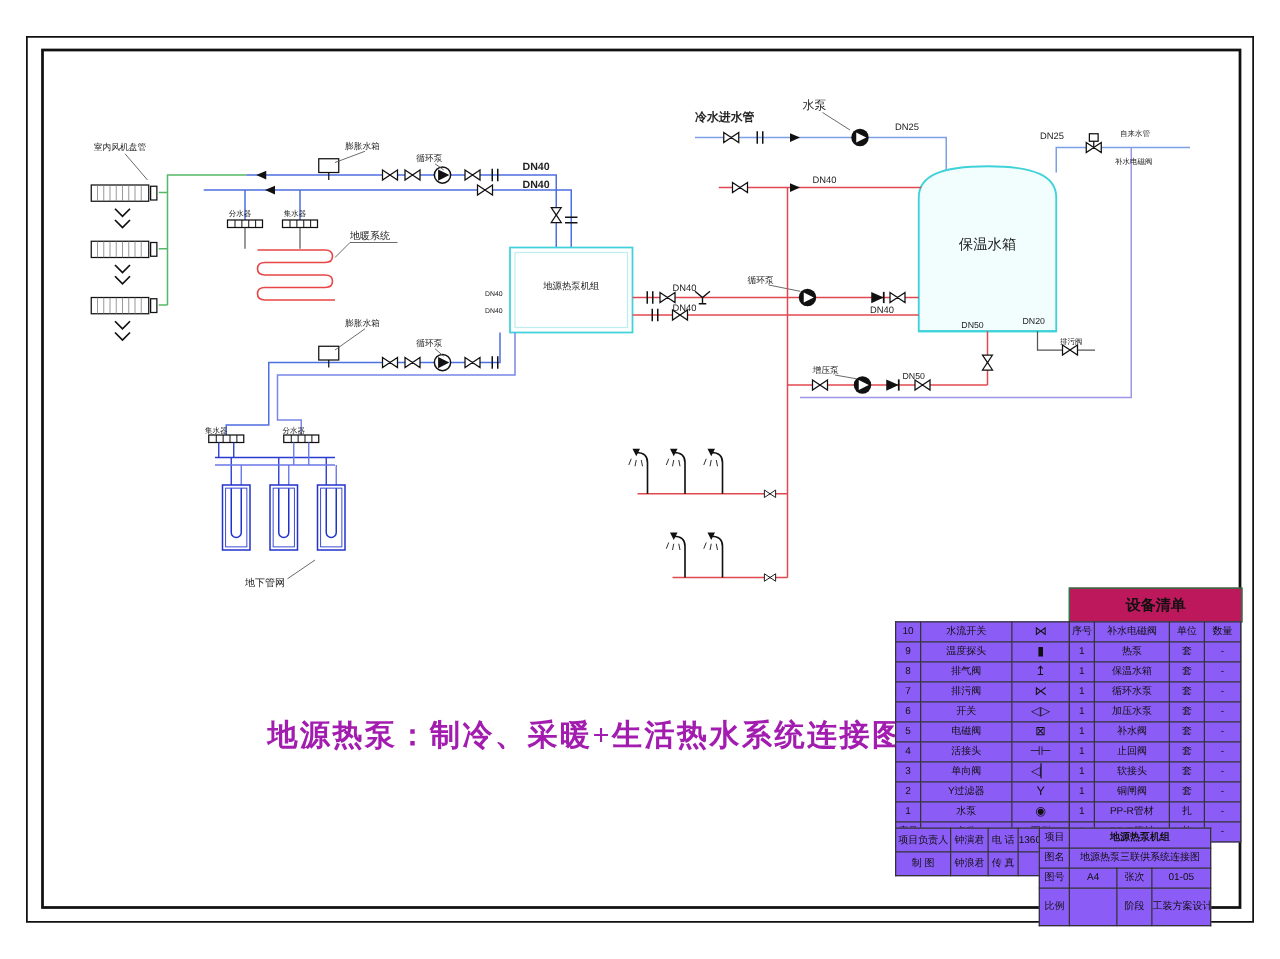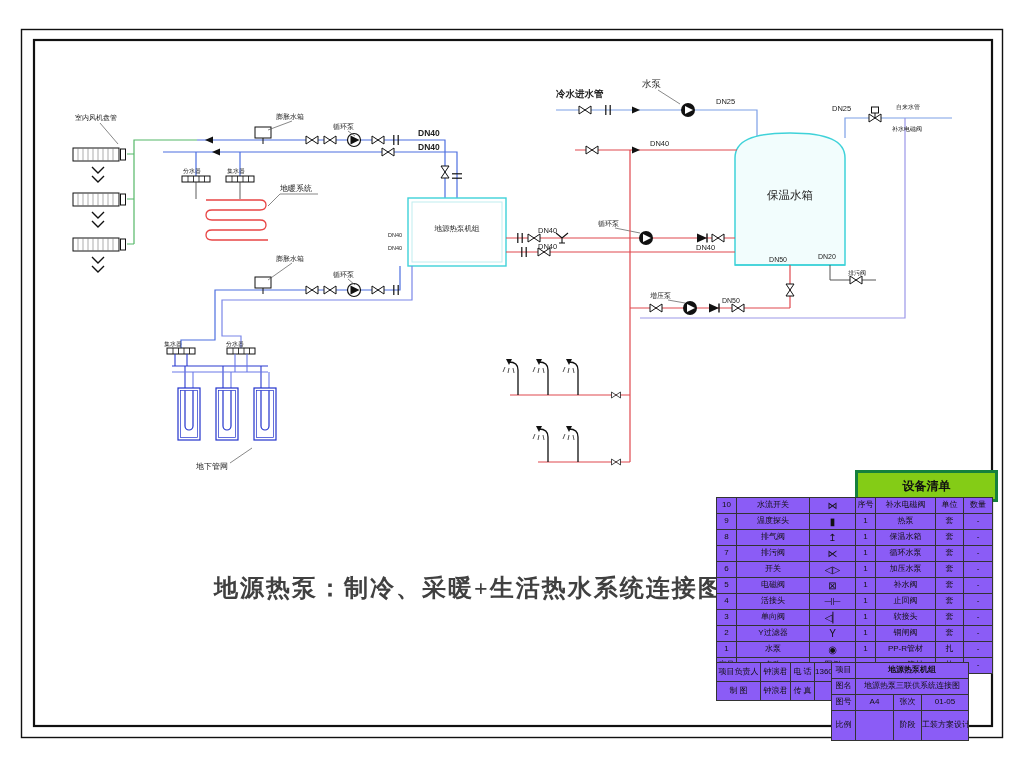--- a/index.html
+++ b/index.html
@@ -1,25 +1,25 @@
 <!DOCTYPE html>
 <html><head>
 <meta charset="utf-8">
 <style>
   html,body{margin:0;padding:0;background:#ffffff;}
   body{font-family:"Liberation Sans", sans-serif;}
   .sheet{position:relative;width:1024px;height:767px;background:#fff;overflow:hidden;}
   .schematic{position:absolute;left:0;top:0;}
   .main-title{position:absolute;left:214px;top:572px;font-family:"Liberation Serif", serif;
-    font-size:24px;font-weight:bold;color:#404040;letter-spacing:2px;white-space:nowrap;}
+    font-size:24px;font-weight:bold;color:#a21caf;letter-spacing:2px;white-space:nowrap;}
   .cadtable{border-collapse:collapse;table-layout:fixed;position:absolute;background:#8b5cf6;}
   .cadtable td{border:1px solid #333;font-size:8px;color:#111;text-align:center;
     padding:0;overflow:hidden;white-space:nowrap;height:15px;line-height:1.1;}
   .cadtable td.sym{font-size:10px;}
-  .equip-title{position:absolute;border:3px solid #15803d;background:#84cc16;text-align:center;
+  .equip-title{position:absolute;border:1px solid #15803d;background:#be185d;text-align:center;
     font-size:12px;font-weight:bold;color:#111;}
   .tb td{height:auto;}
   .company-cell{font-weight:bold;font-size:10px;}
   .proj-cell{font-weight:bold;font-size:9px;}
   svg text{fill:#222;}
 </style>
 </head>
 <body>
 
 <div class="sheet">

